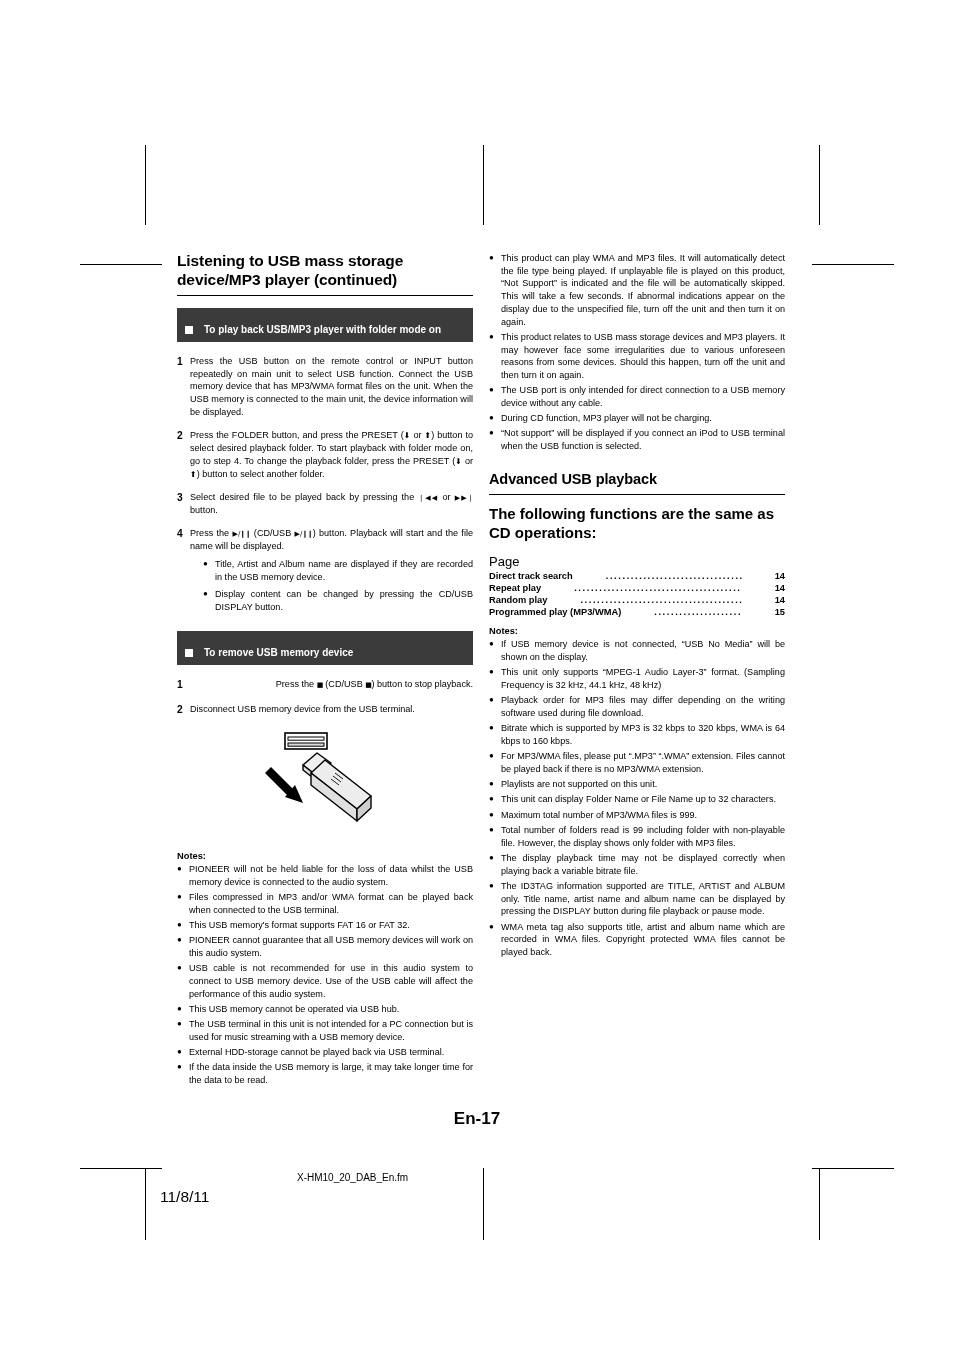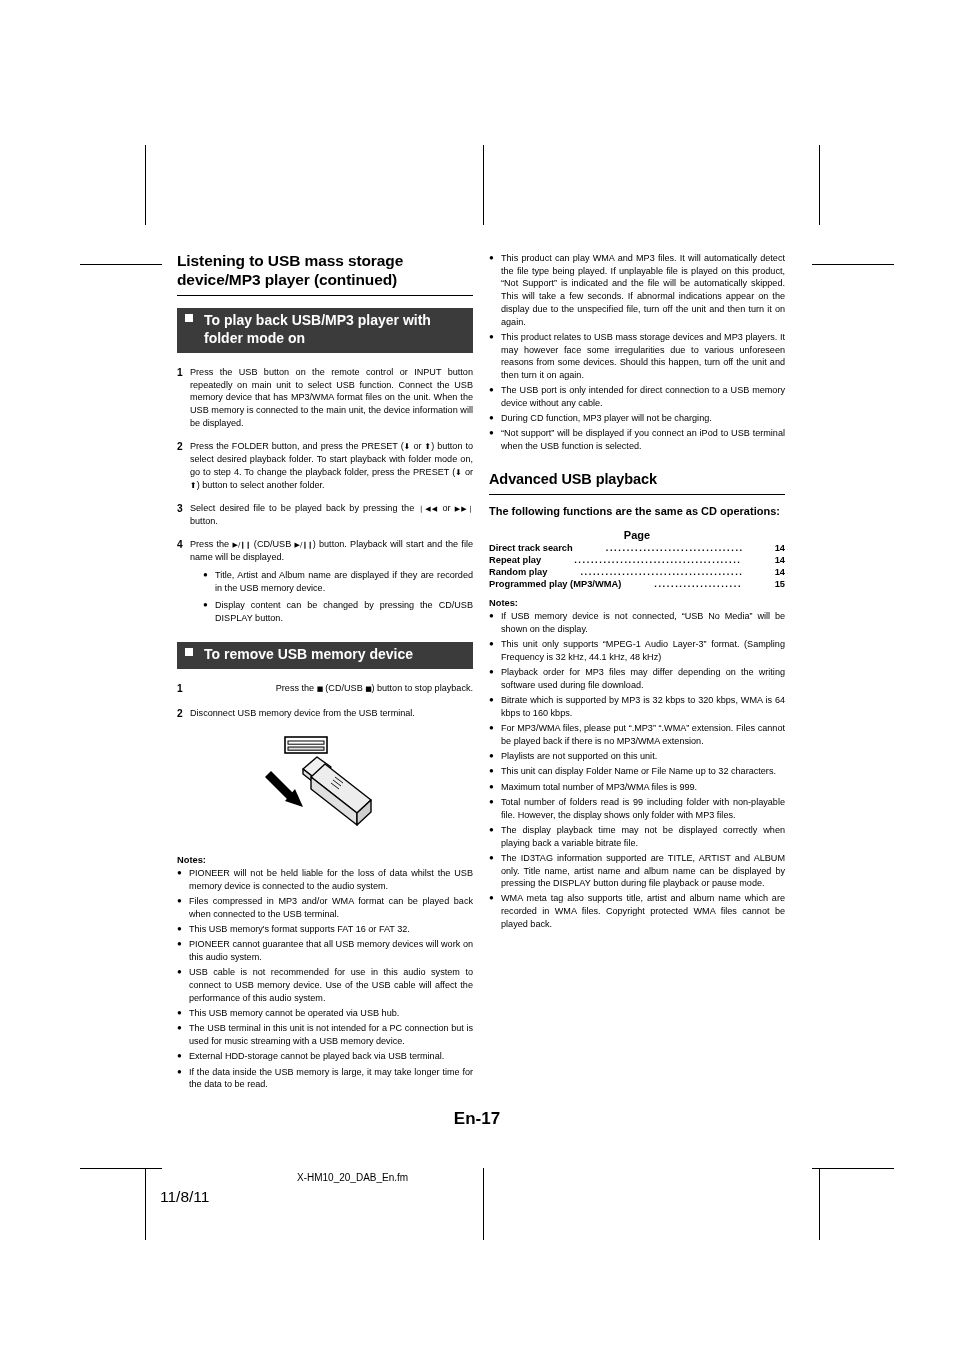--- a/index.html
+++ b/index.html
@@ -50,24 +50,24 @@
     border-top: 1.6px solid #000;
     margin: 0 0 12px 0;
     height: 0;
   }
   .rule.tight { margin-bottom: 9px; }
 
   
   .banner {
     background: #3b3b3b;
     color: #ffffff;
-    font-size: 14px;
+    font-size: 10px;
     font-weight: bold;
     line-height: 1.28;
-    padding: 4px 6px 5px 6px;
+    padding: 16px 6px 5px 6px;
     display: flex;
     align-items: flex-start;
     margin-bottom: 13px;
   }
   .banner .sq {
     width: 8px; height: 8px;
     background: #ffffff;
     flex: 0 0 8px;
     margin: 2px 11px 0 2px;
   }
@@ -125,44 +125,44 @@
   
   .usb-fig {
     position: relative;
     height: 112px;
     margin: 12px 0 10px 0;
   }
   .usb-fig svg { position: absolute; left: 78px; top: 0; }
 
   
   .page-col-head {
-    font-size: 11px;
-    font-weight: bold;
-    text-align: center;
+    font-size: 13px;
+    font-weight: normal;
+    text-align: left;
     margin: 11px 0 1px 0;
   }
   .toc { font-size: 9.3px; font-weight: bold; line-height: 1.30; }
   .toc-row {
     display: flex;
     align-items: flex-end;
     white-space: nowrap;
     gap: 32px;
   }
   .toc-row .t-label { flex: 0 0 auto; }
   .toc-row .t-dots {
     flex: 1 1 auto;
     overflow: hidden;
     white-space: nowrap;
     letter-spacing: 1.6px;
     margin: 0 1px;
   }
   .toc-row .t-page { flex: 0 0 auto; }
 
   .intro-bold {
-    font-size: 11px;
+    font-size: 15px;
     font-weight: bold;
     line-height: 1.32;
     margin: 0;
   }
 
   
   .page-folio {
     position: absolute;
     left: 0; right: 0;
     top: 1109px;

